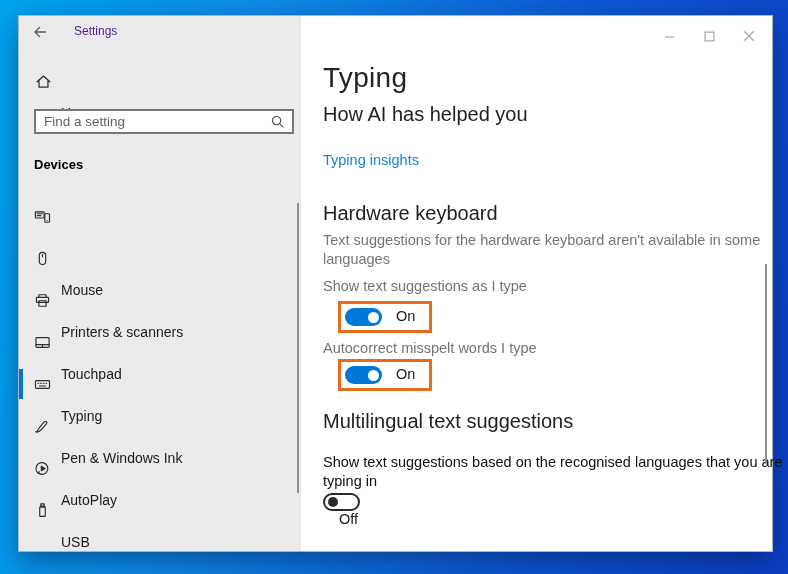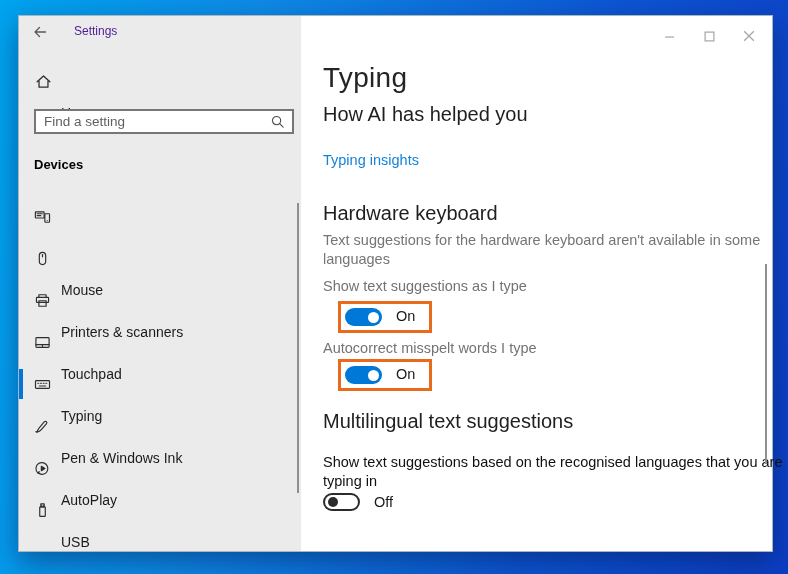--- a/index.html
+++ b/index.html
@@ -61,21 +61,21 @@
   .toggle { width: 37px; height: 18px; border-radius: 10px; position: relative; flex: none; cursor: pointer; }
   .toggle.on { background: var(--accent, #0078d7); }
   .toggle.on::after { content: ""; position: absolute; right: 3px; top: 3.5px;
     width: 11px; height: 11px; border-radius: 50%; background: #fff; }
   .toggle.off { background: transparent; border: 2px solid #2b2b2b; }
   .toggle.off::after { content: ""; position: absolute; left: 3px; top: 2px;
     width: 10px; height: 10px; border-radius: 50%; background: #2b2b2b; }
   .state-label { font-size: 14.5px; color: #1b1b1b; margin-left: 14px; }
   .ml-heading { top: 394px; text-align: right; }
   .para { top: 437px; width: 486px; font-size: 14.5px; line-height: 19px; color: #101010; }
-  .off-row { top: 477px; display: flex; align-items: center; }
+  .off-row { top: 477px; display: flex; align-items: center; flex-direction: column; }
   .main-scroll { position: absolute; right: 5px; top: 248px; width: 2px; height: 200px; background: #8f8f8f; }
   svg { display: block; }
 </style>
 </head>
 <body>
 
 <div class="window">
 
   <div class="sidebar">
 

